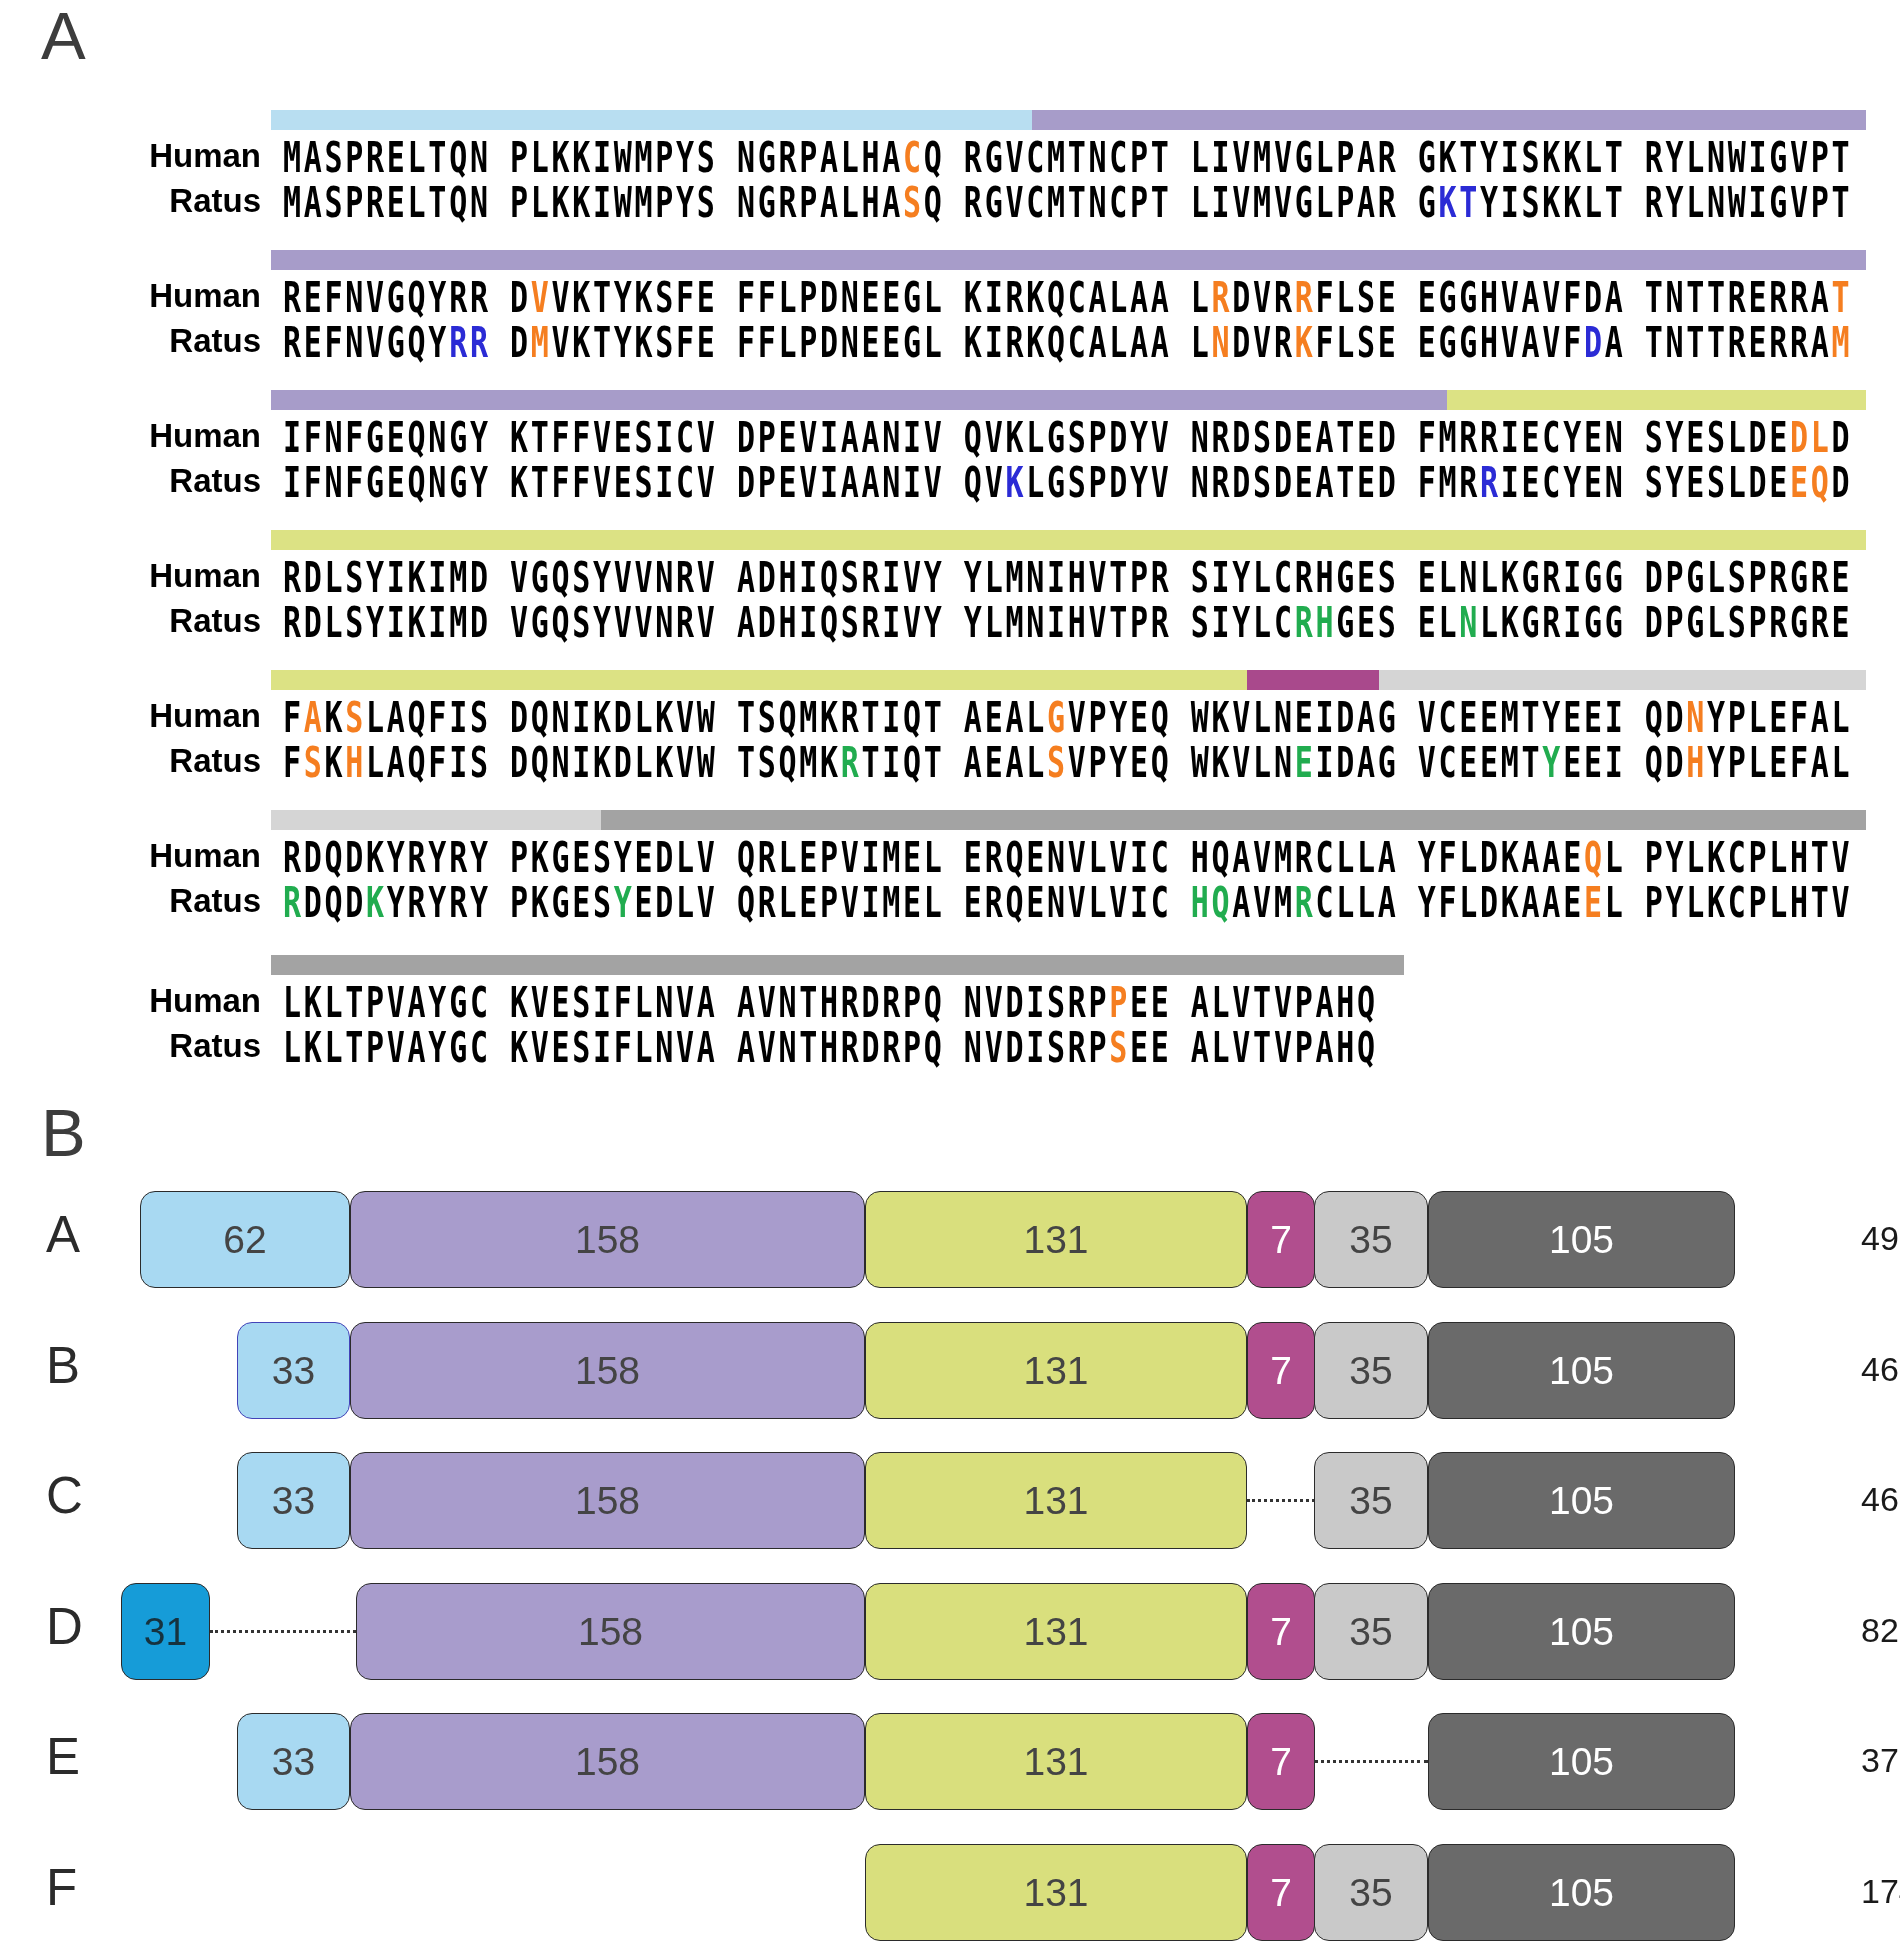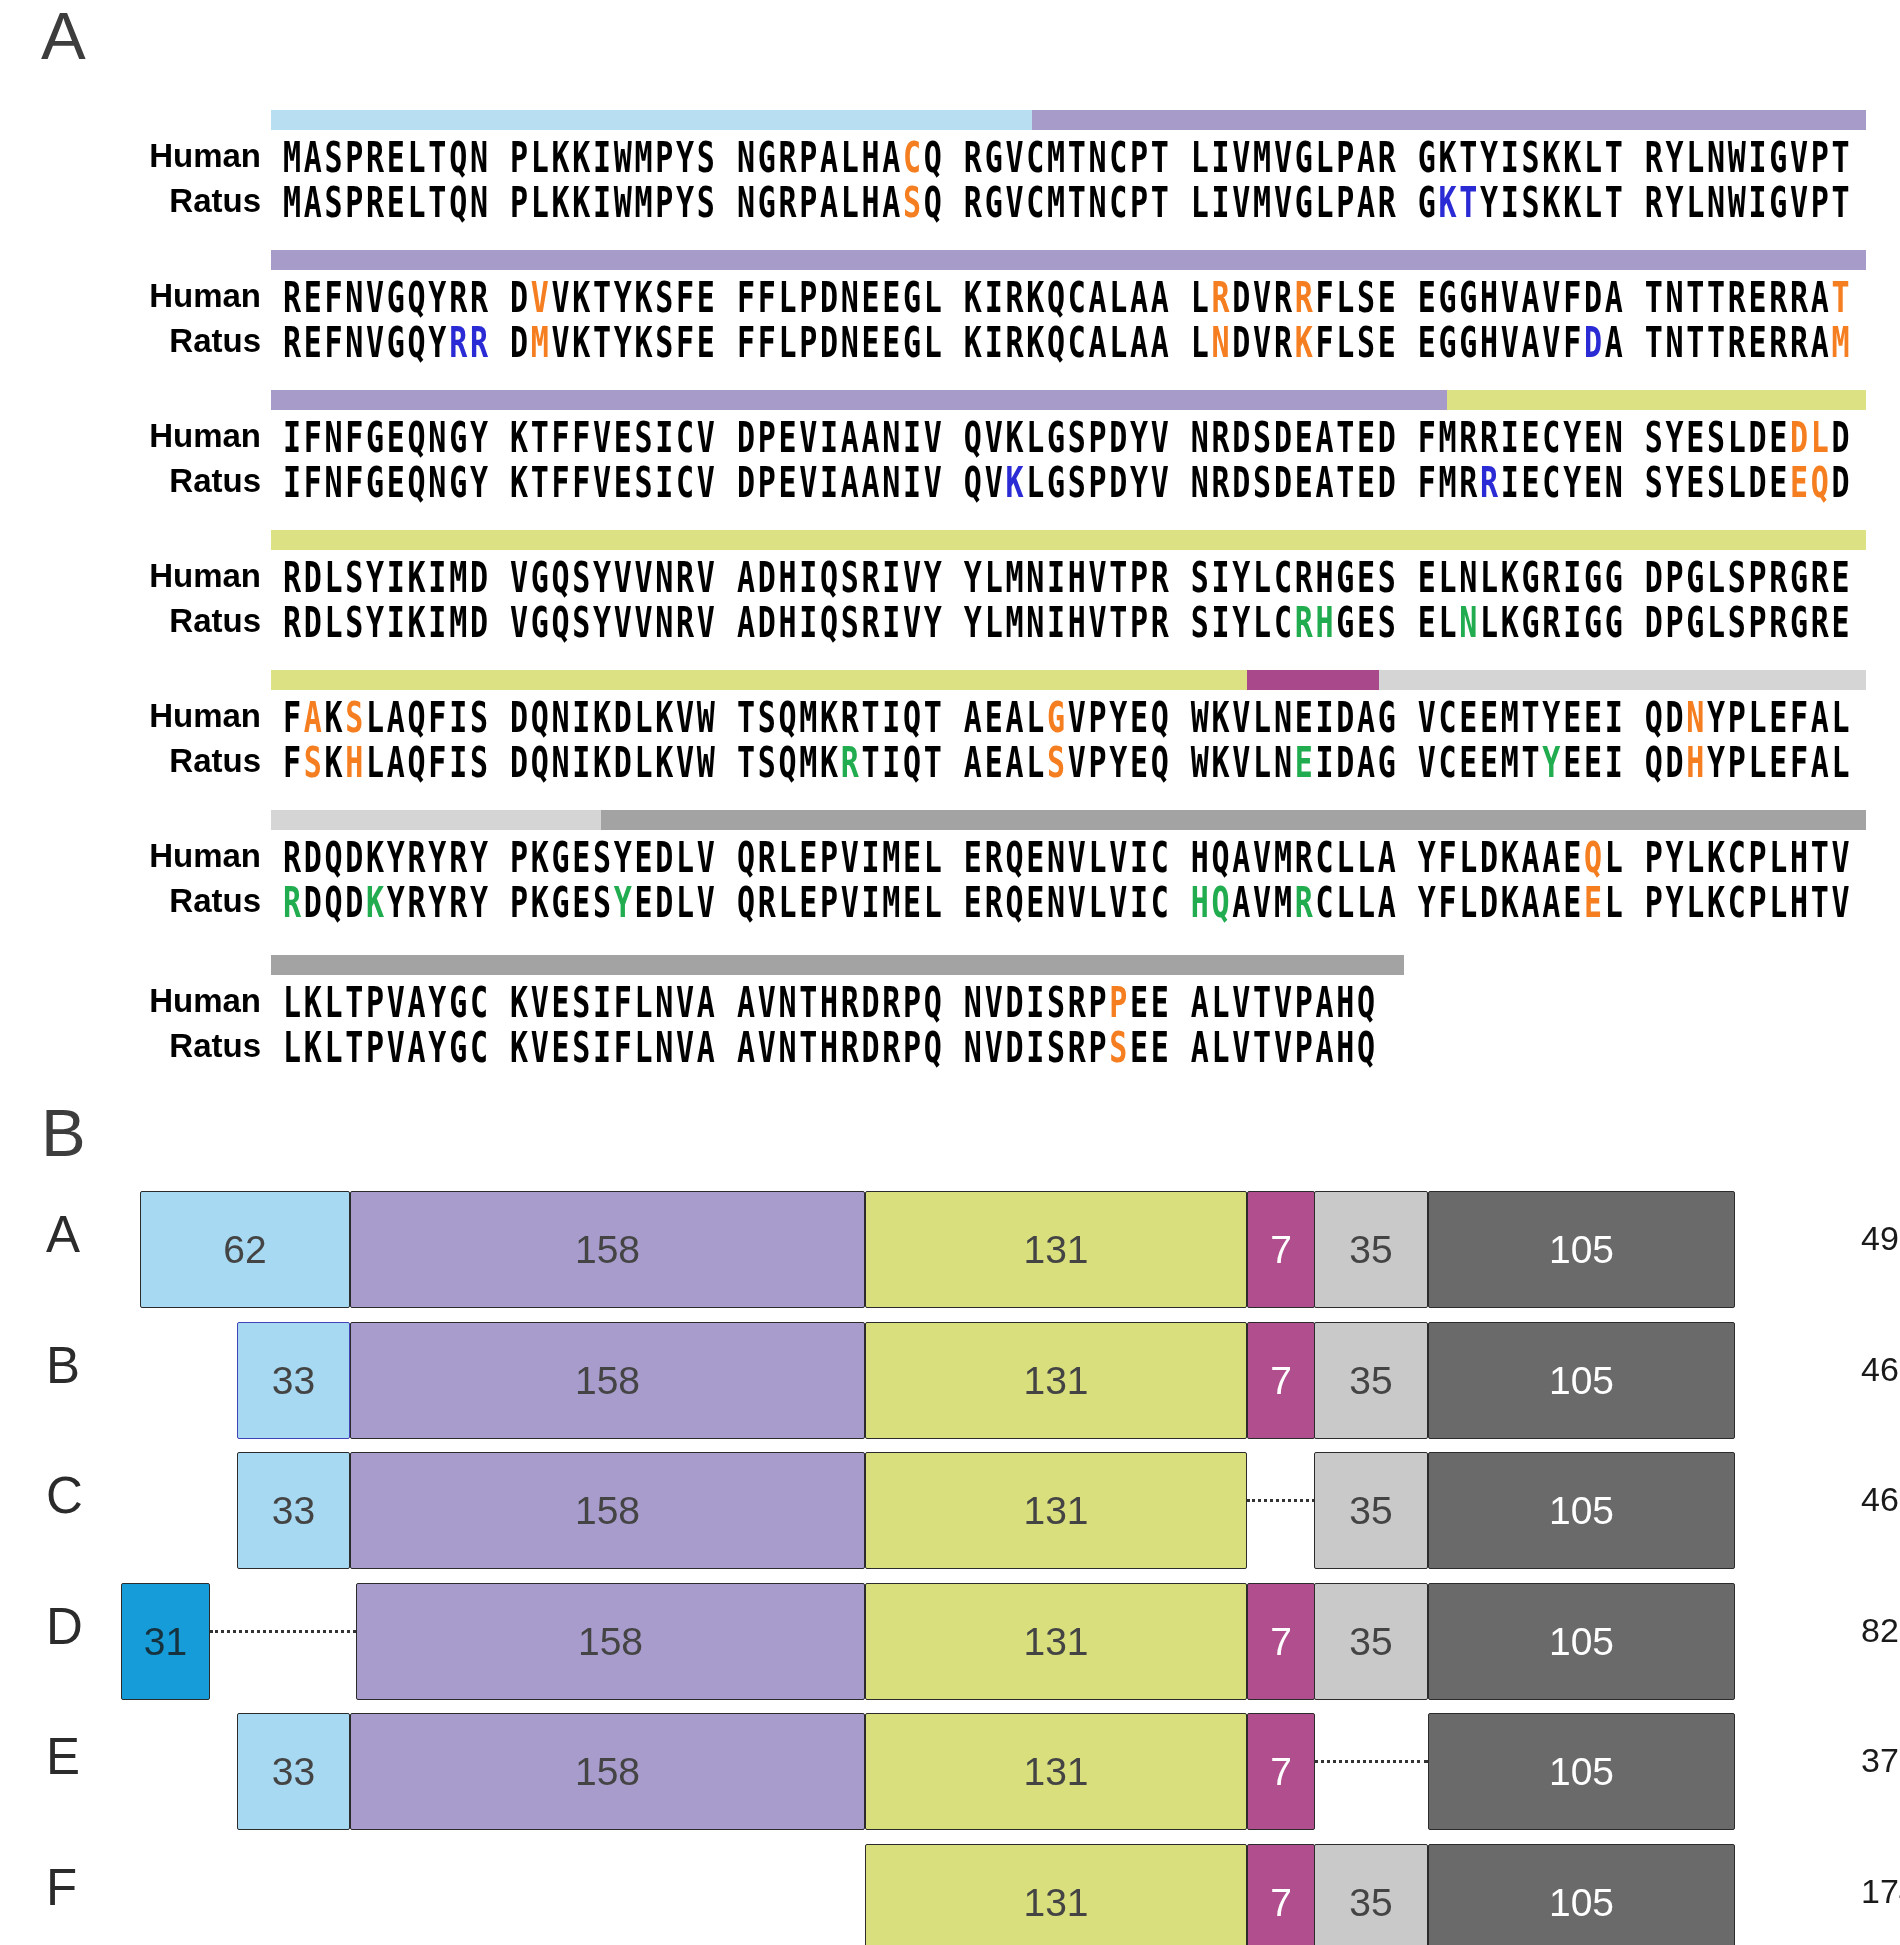--- a/index.html
+++ b/index.html
@@ -13,22 +13,22 @@
   .a-species{position:absolute;left:68px;width:193px;text-align:right;
              font-size:33px;font-weight:700;color:#000;line-height:1;}
   .a-seq{position:absolute;left:283px;display:flex;gap:19.3px;white-space:nowrap;
          font-family:"DejaVu Sans Mono",monospace;font-weight:700;font-size:30px;
          line-height:30px;letter-spacing:2.7px;color:#000;
          transform:scaleY(1.40);transform-origin:left top;}
   .a-col{display:inline-block;}
   
   .b-row{position:absolute;left:0;width:1901px;height:97px;}
   .b-row-label{position:absolute;left:46px;top:18.4px;font-size:51px;font-weight:400;color:#2b2b2b;line-height:1;}
-  .b-box{position:absolute;top:0;height:117px;box-sizing:border-box;border:1.9px solid #2b2b2b;
-         border-radius:2px;display:flex;align-items:center;justify-content:center;
+  .b-box{position:absolute;top:0;height:97px;box-sizing:border-box;border:1.9px solid #2b2b2b;
+         border-radius:15px;display:flex;align-items:center;justify-content:center;
          font-size:39px;color:#444;}
   .b-dash{position:absolute;top:47px;border-top:3.4px dotted #333;}
   .b-total{position:absolute;left:1861px;top:30px;font-size:34px;color:#1a1a1a;line-height:1;white-space:nowrap;text-align:right;}
 </style>
 </head>
 <body>
 
 <div id="page">
   <div class="panel-label" style="left:41px;top:2.4px;">A</div>
   <div id="panel-a">

